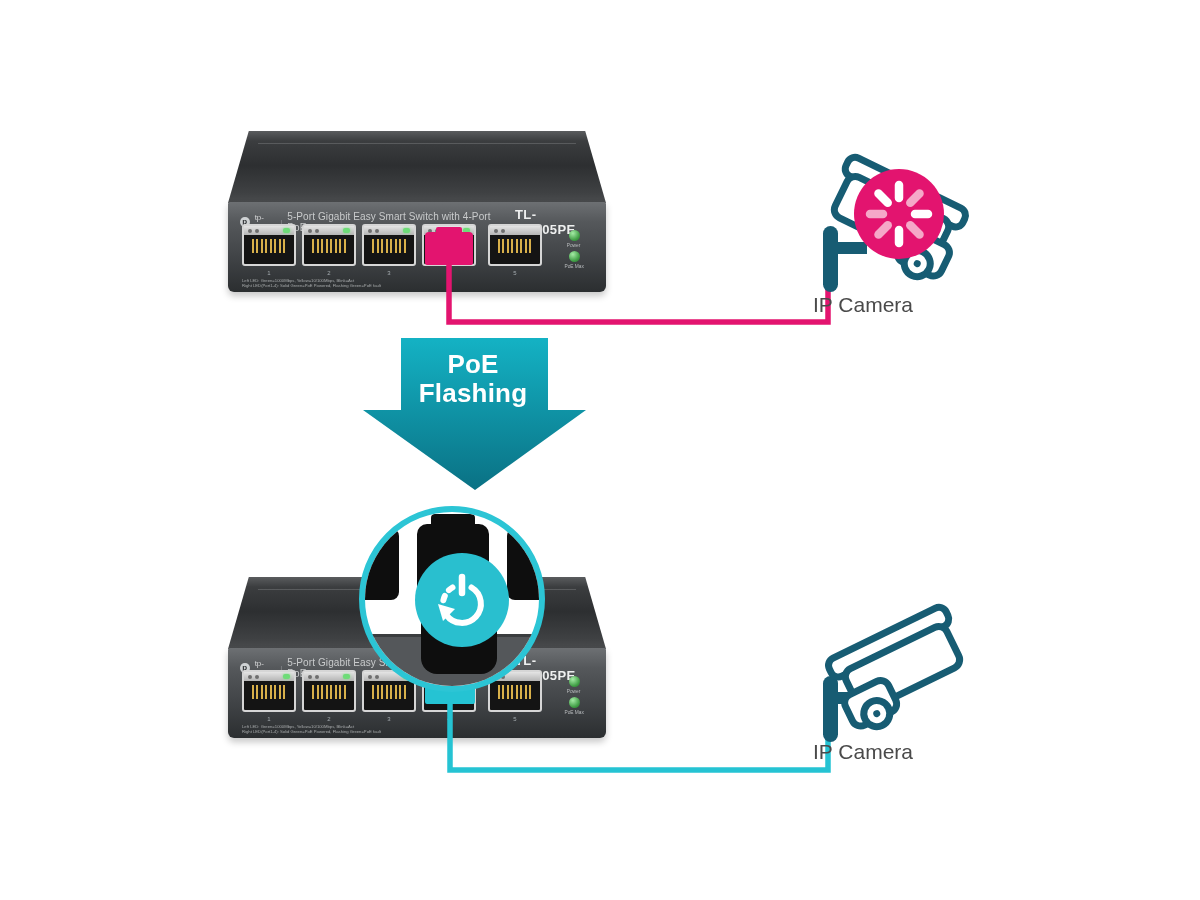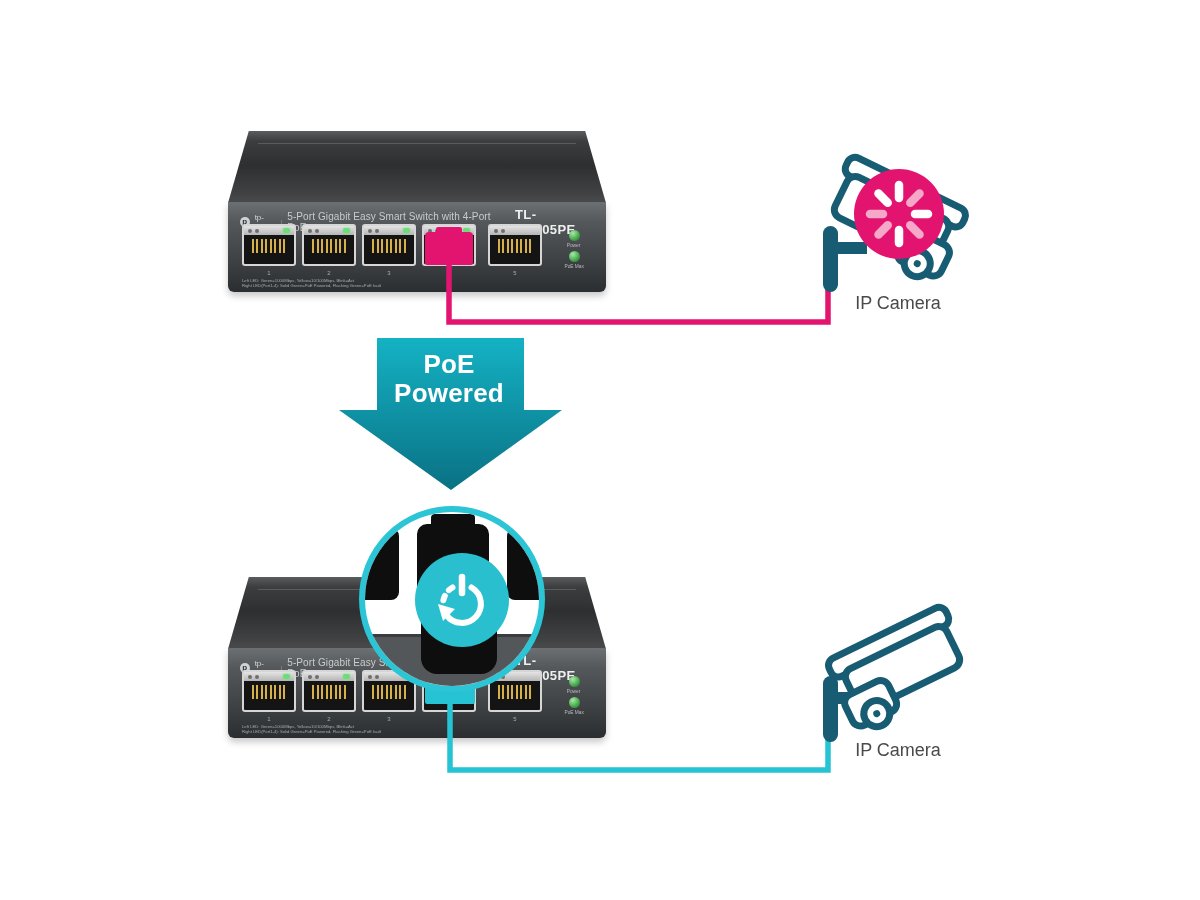--- a/index.html
+++ b/index.html
@@ -45,36 +45,36 @@
 
   
   .connector{position:absolute;border-radius:4px 4px 2px 2px;}
   .connector::before{content:"";position:absolute;top:-5px;left:11px;right:11px;height:6px;
     background:inherit;border-radius:2px 2px 0 0;}
   #connector-top{left:425px;top:232px;width:48px;height:33px;background:var(--pink);}
   #connector-bottom{left:425px;top:663px;width:50px;height:41px;background:var(--teal);}
   .cable-layer{position:absolute;left:0;top:0;z-index:3;}
 
   
-  .arrow-wrap{position:absolute;left:324px;top:330px;width:250px;height:170px;z-index:2;text-decoration:underline;}
+  .arrow-wrap{position:absolute;left:348px;top:330px;width:250px;height:170px;z-index:2;text-decoration:underline;}
   .arrow-text{position:absolute;left:0;top:20px;width:250px;text-align:center;color:#fff;
     font-weight:bold;font-size:26px;line-height:29px;letter-spacing:.2px;}
 
   
   .callout{position:absolute;left:359px;top:506px;width:174px;height:174px;border-radius:50%;
     border:6px solid var(--teal-border);background:#fff;overflow:hidden;z-index:4;}
   .mag{position:absolute;background:#0e0e0e;}
   .mag-band{position:absolute;left:-10px;right:-10px;top:122px;height:70px;background:#54575a;
     border-top:3px solid #3a3d3f;}
   .inner-circle{position:absolute;left:50px;top:41px;width:94px;height:94px;border-radius:50%;
     background:var(--teal-inner);display:flex;align-items:center;justify-content:center;}
 
   
   .camera{position:absolute;width:164px;height:152px;z-index:5;}
-  .cam-label{position:absolute;width:170px;text-align:center;font-size:18px;color:var(--label-gray);z-index:5;}
+  .cam-label{position:absolute;width:170px;font-size:21px;color:var(--label-gray);z-index:5;}
 </style>
 </head>
 <body>
 
 <div class="canvas">
 
   <div class="switch" id="switch-top" style="left:228px;top:131px;">
     <div class="top-face"></div>
     <div class="front-face">
       <div class="brand-row">
@@ -229,21 +229,21 @@
       <defs>
         <linearGradient id="ag" x1="0" y1="0" x2="0" y2="1">
           <stop offset="0" style="stop-color:var(--arrow-top)"></stop>
           <stop offset="1" style="stop-color:var(--arrow-bottom)"></stop>
         </linearGradient>
       </defs>
       <path d="M53,8 H200 V80 H238 L127,160 L15,80 H53 Z" fill="url(#ag)"></path>
     </svg>
     <div class="arrow-text">
       <div>PoE</div>
-      <div>Powered</div>
+      <div>Flashing</div>
     </div>
   </div>
 
   <div class="callout">
     <div class="mag" style="left:-22px;top:16px;width:56px;height:72px;border-radius:8px;"></div>
     <div class="mag" style="left:52px;top:12px;width:72px;height:76px;border-radius:10px;"></div>
     <div class="mag" style="left:66px;top:2px;width:44px;height:14px;border-radius:4px;"></div>
     <div class="mag" style="left:142px;top:16px;width:56px;height:72px;border-radius:8px;"></div>
     <div class="mag-band"></div>
     <div class="mag" style="left:56px;top:100px;width:76px;height:62px;border-radius:10px 10px 16px 16px;"></div>

